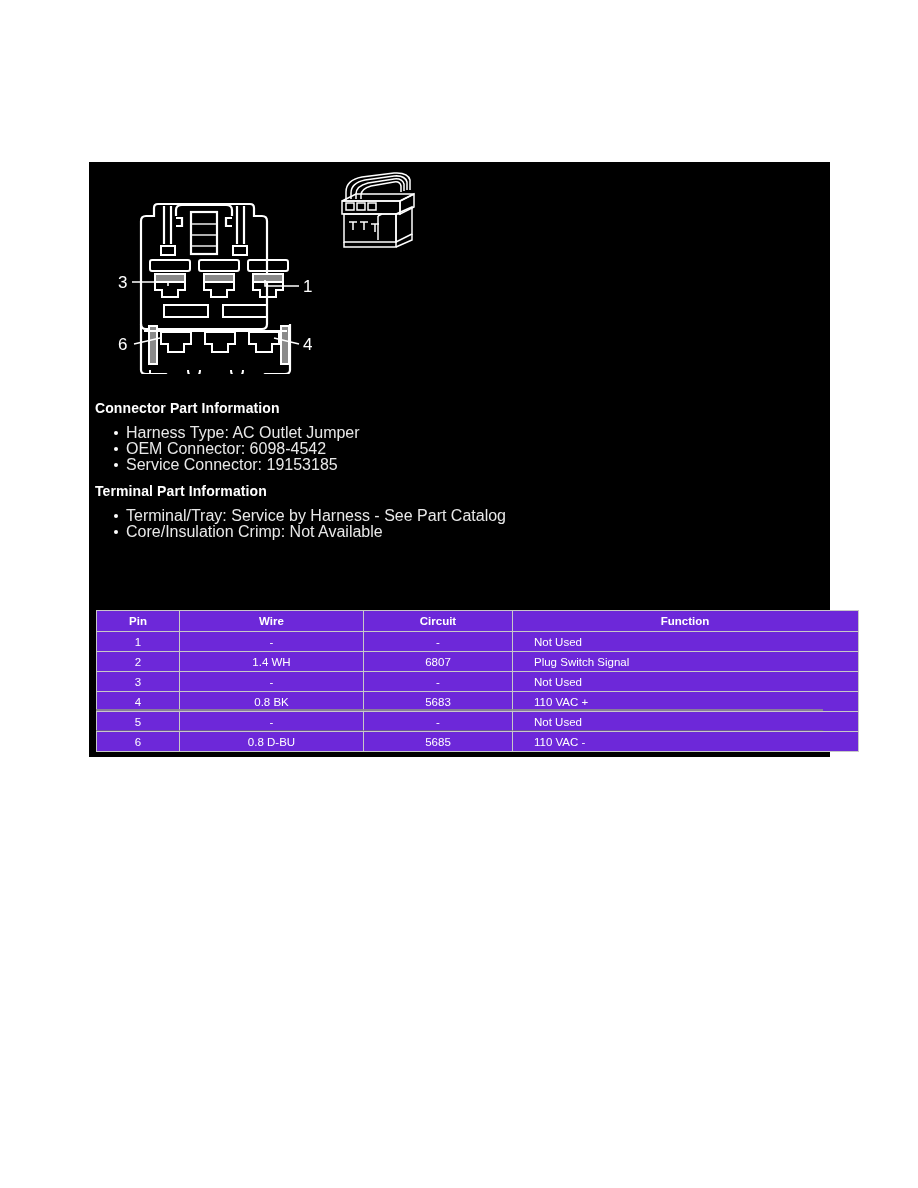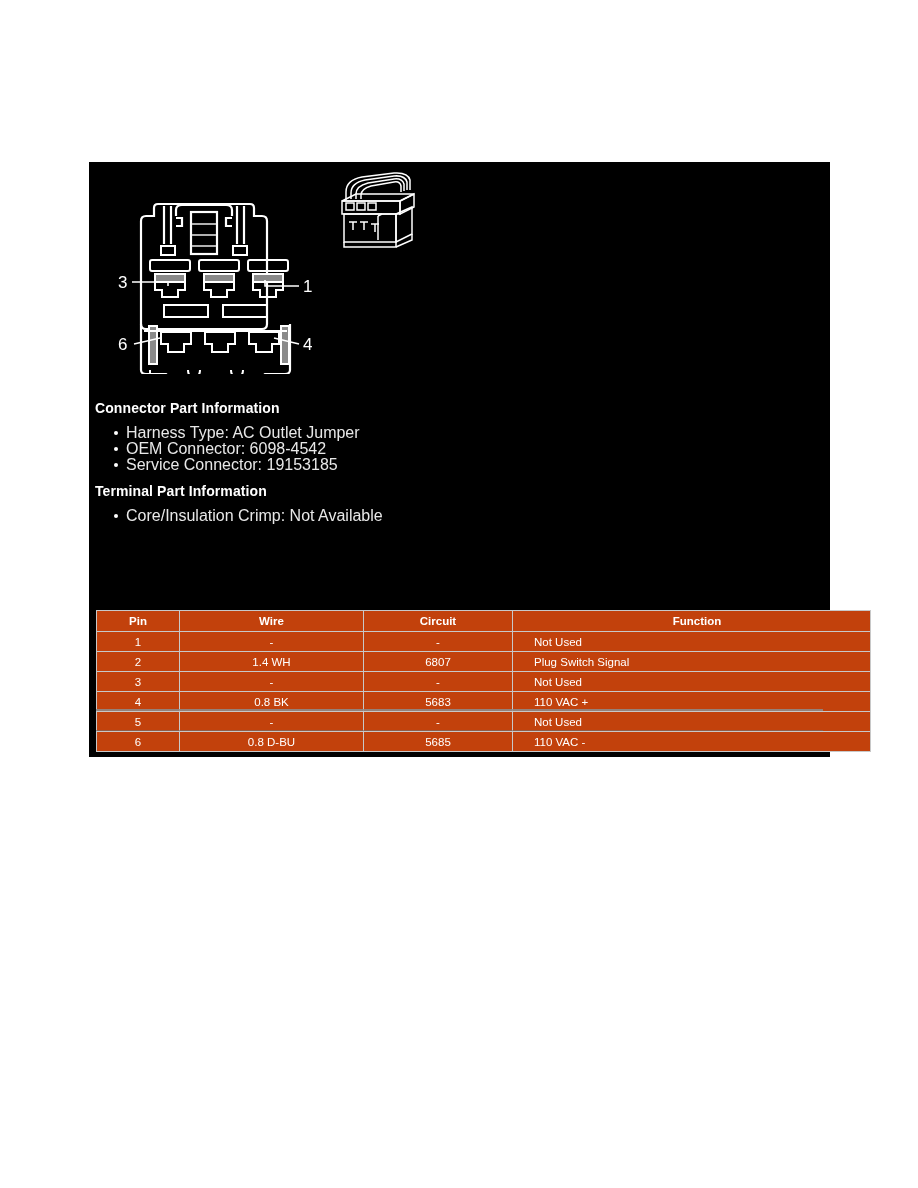--- a/index.html
+++ b/index.html
@@ -102,37 +102,37 @@
     left: 7px;
     top: 448px;
     width: 727px;
     border-collapse: collapse;
     table-layout: fixed;
   }
   table.pintable th,
   table.pintable td {
     border: 1px solid #c8c8c8;
     color: #ffffff;
-    background: #c2410c;
+    background: #6d28d9;
     font-size: 11.5px;
     height: 19px;
     padding: 0 4px;
     text-align: center;
     font-weight: normal;
     overflow: hidden;
     white-space: nowrap;
   }
   table.pintable th {
     font-weight: bold;
     height: 20px;
   }
   table.pintable .col-pin    { width: 74px; }
   table.pintable .col-wire   { width: 175px; }
   table.pintable .col-circ   { width: 140px; }
-  table.pintable .col-func   { width: 338px; text-align: left; padding-left: 15px; }
+  table.pintable .col-func   { width: 338px; text-align: left; padding-left: 3px; }
   table.pintable td.fn       { text-align: left; padding-left: 21px; }
 
   
   .band {
     position: absolute;
     left: 7px;
     top: 547px;
     width: 727px;
     height: 2px;
     background: #8d8d8d;
@@ -286,20 +286,21 @@
 
     <ul class="bullets">
       <li>Harness Type: AC Outlet Jumper</li>
       <li>OEM Connector: 6098-4542</li>
       <li>Service Connector: 19153185</li>
     </ul>
 
     <div class="sect-head second">Terminal Part Information</div>
 
     <ul class="bullets">
+      <li>Terminal/Tray: Service by Harness - See Part Catalog</li>
       <li>Core/Insulation Crimp: Not Available</li>
     </ul>
   </div>
 
 
   <table class="pintable">
     <thead>
       <tr>
         <th class="col-pin">Pin</th>
         <th class="col-wire">Wire</th>

